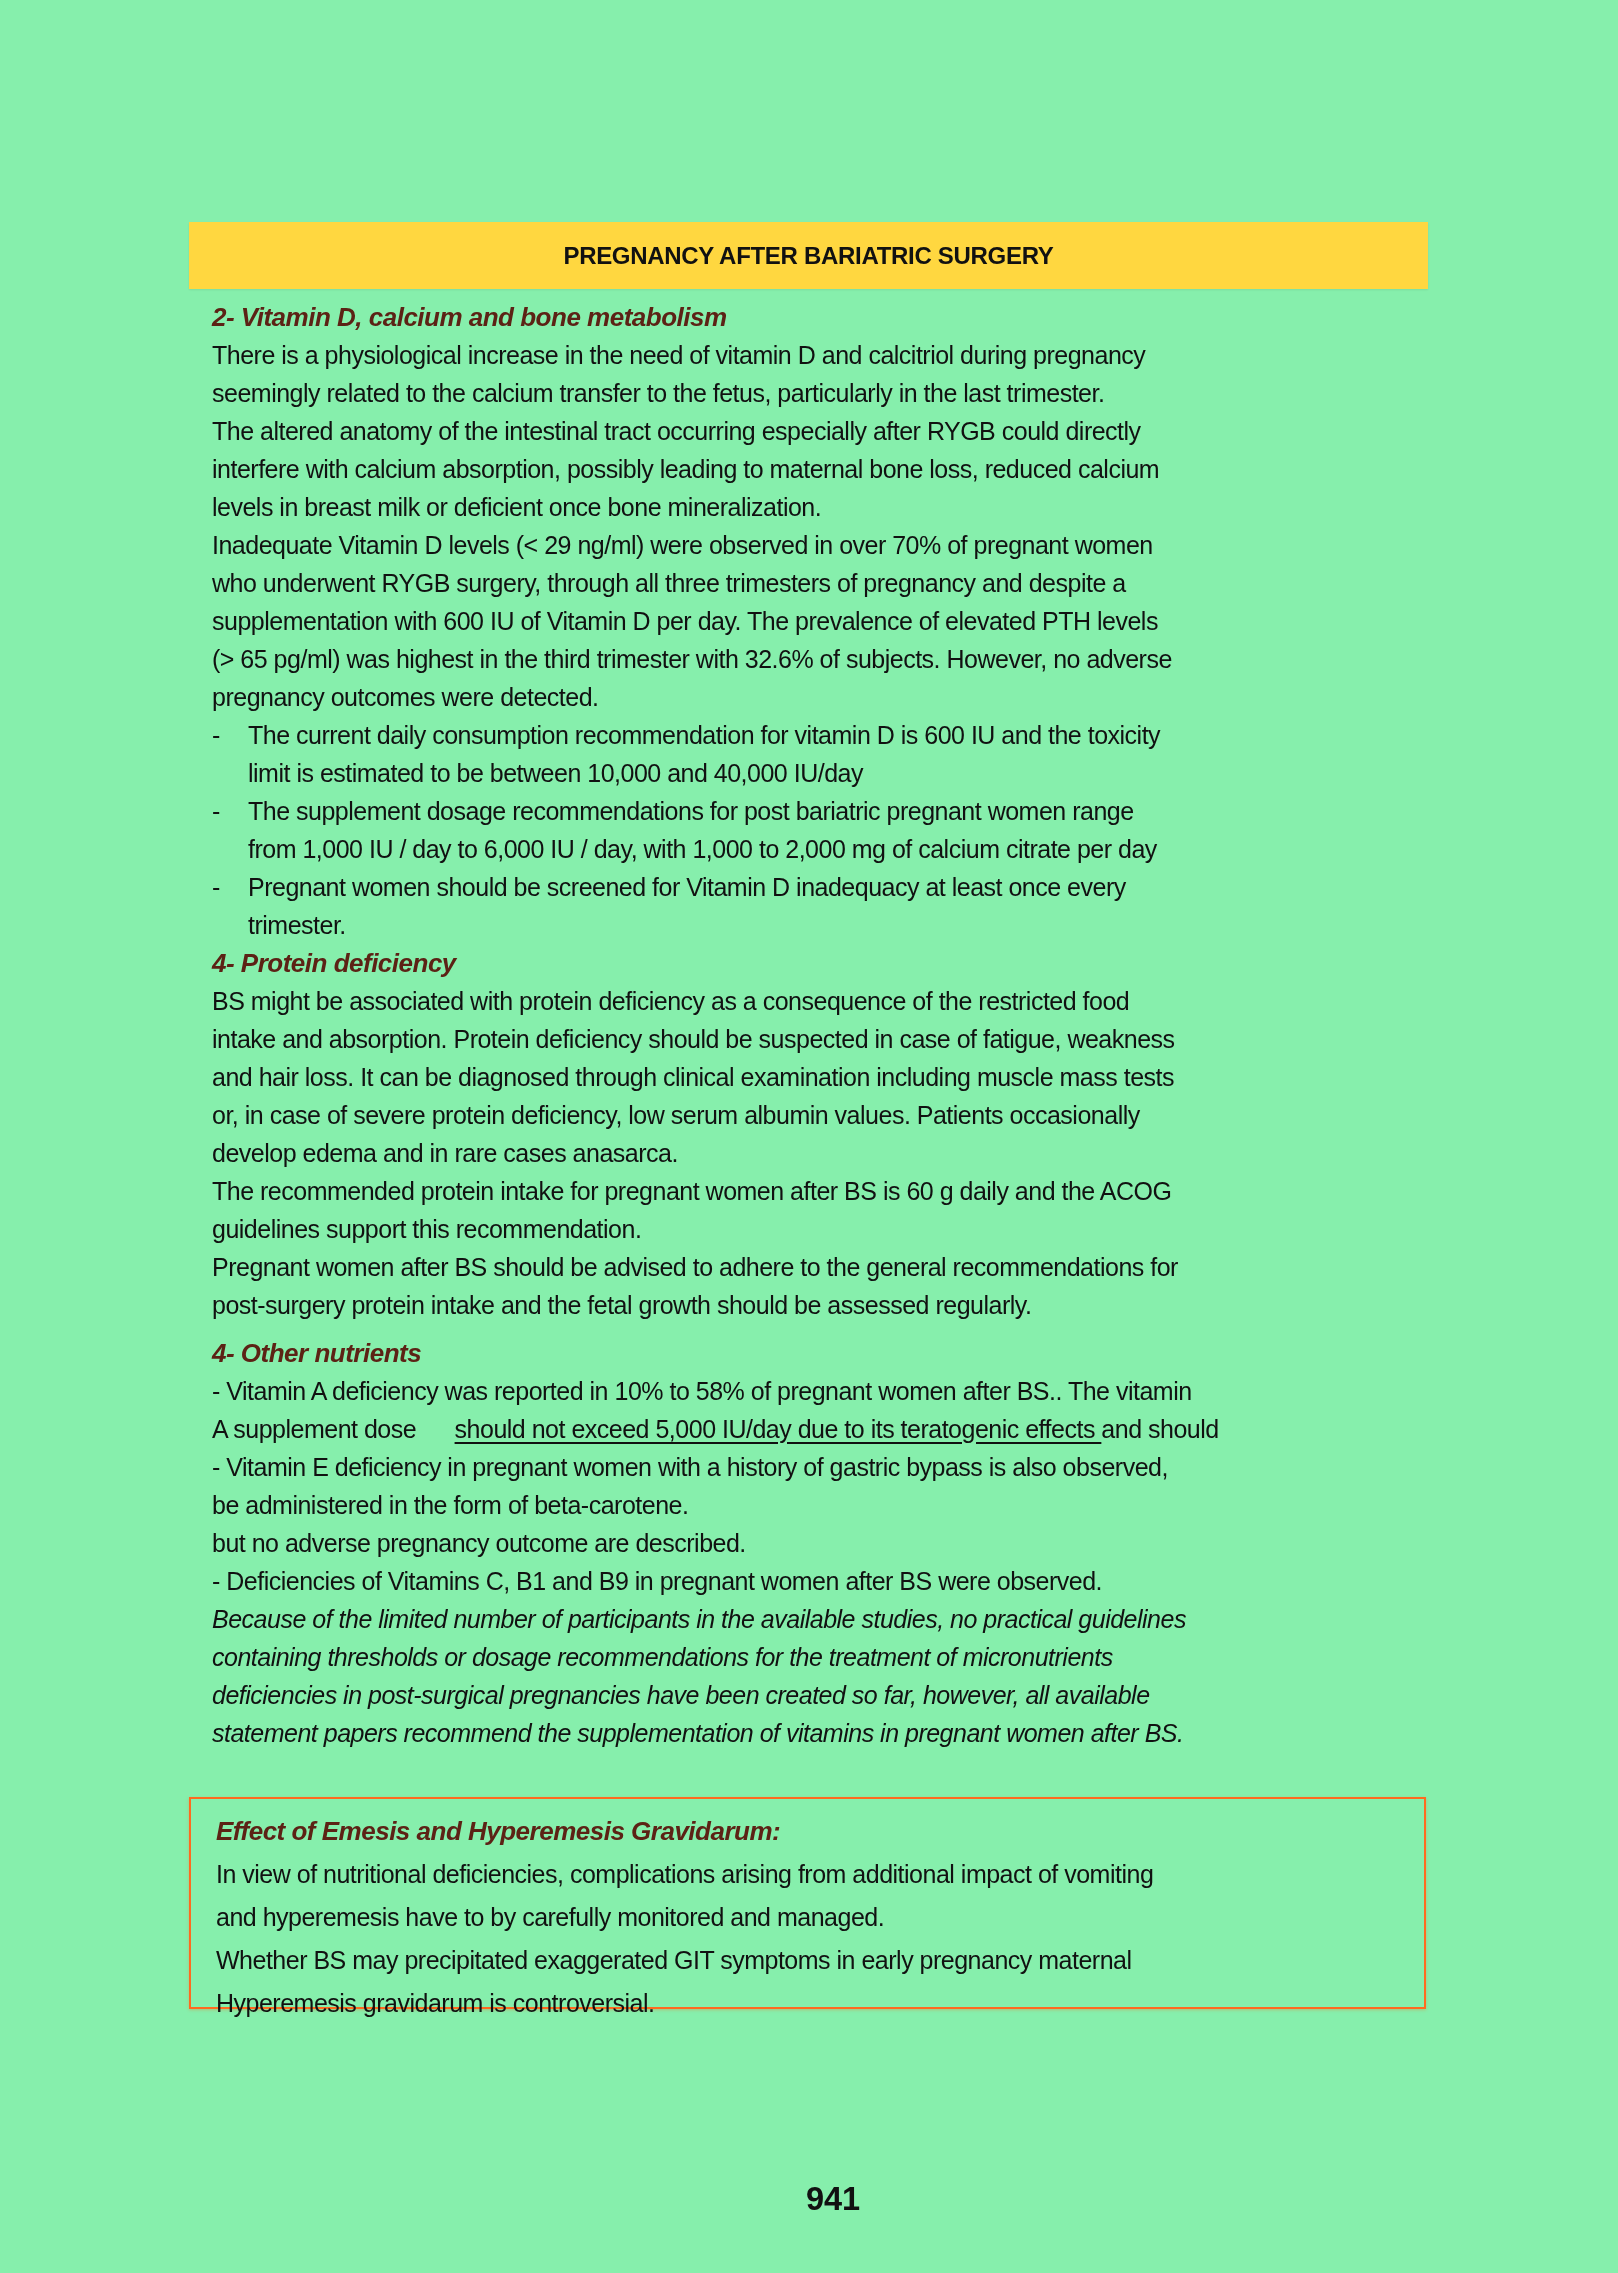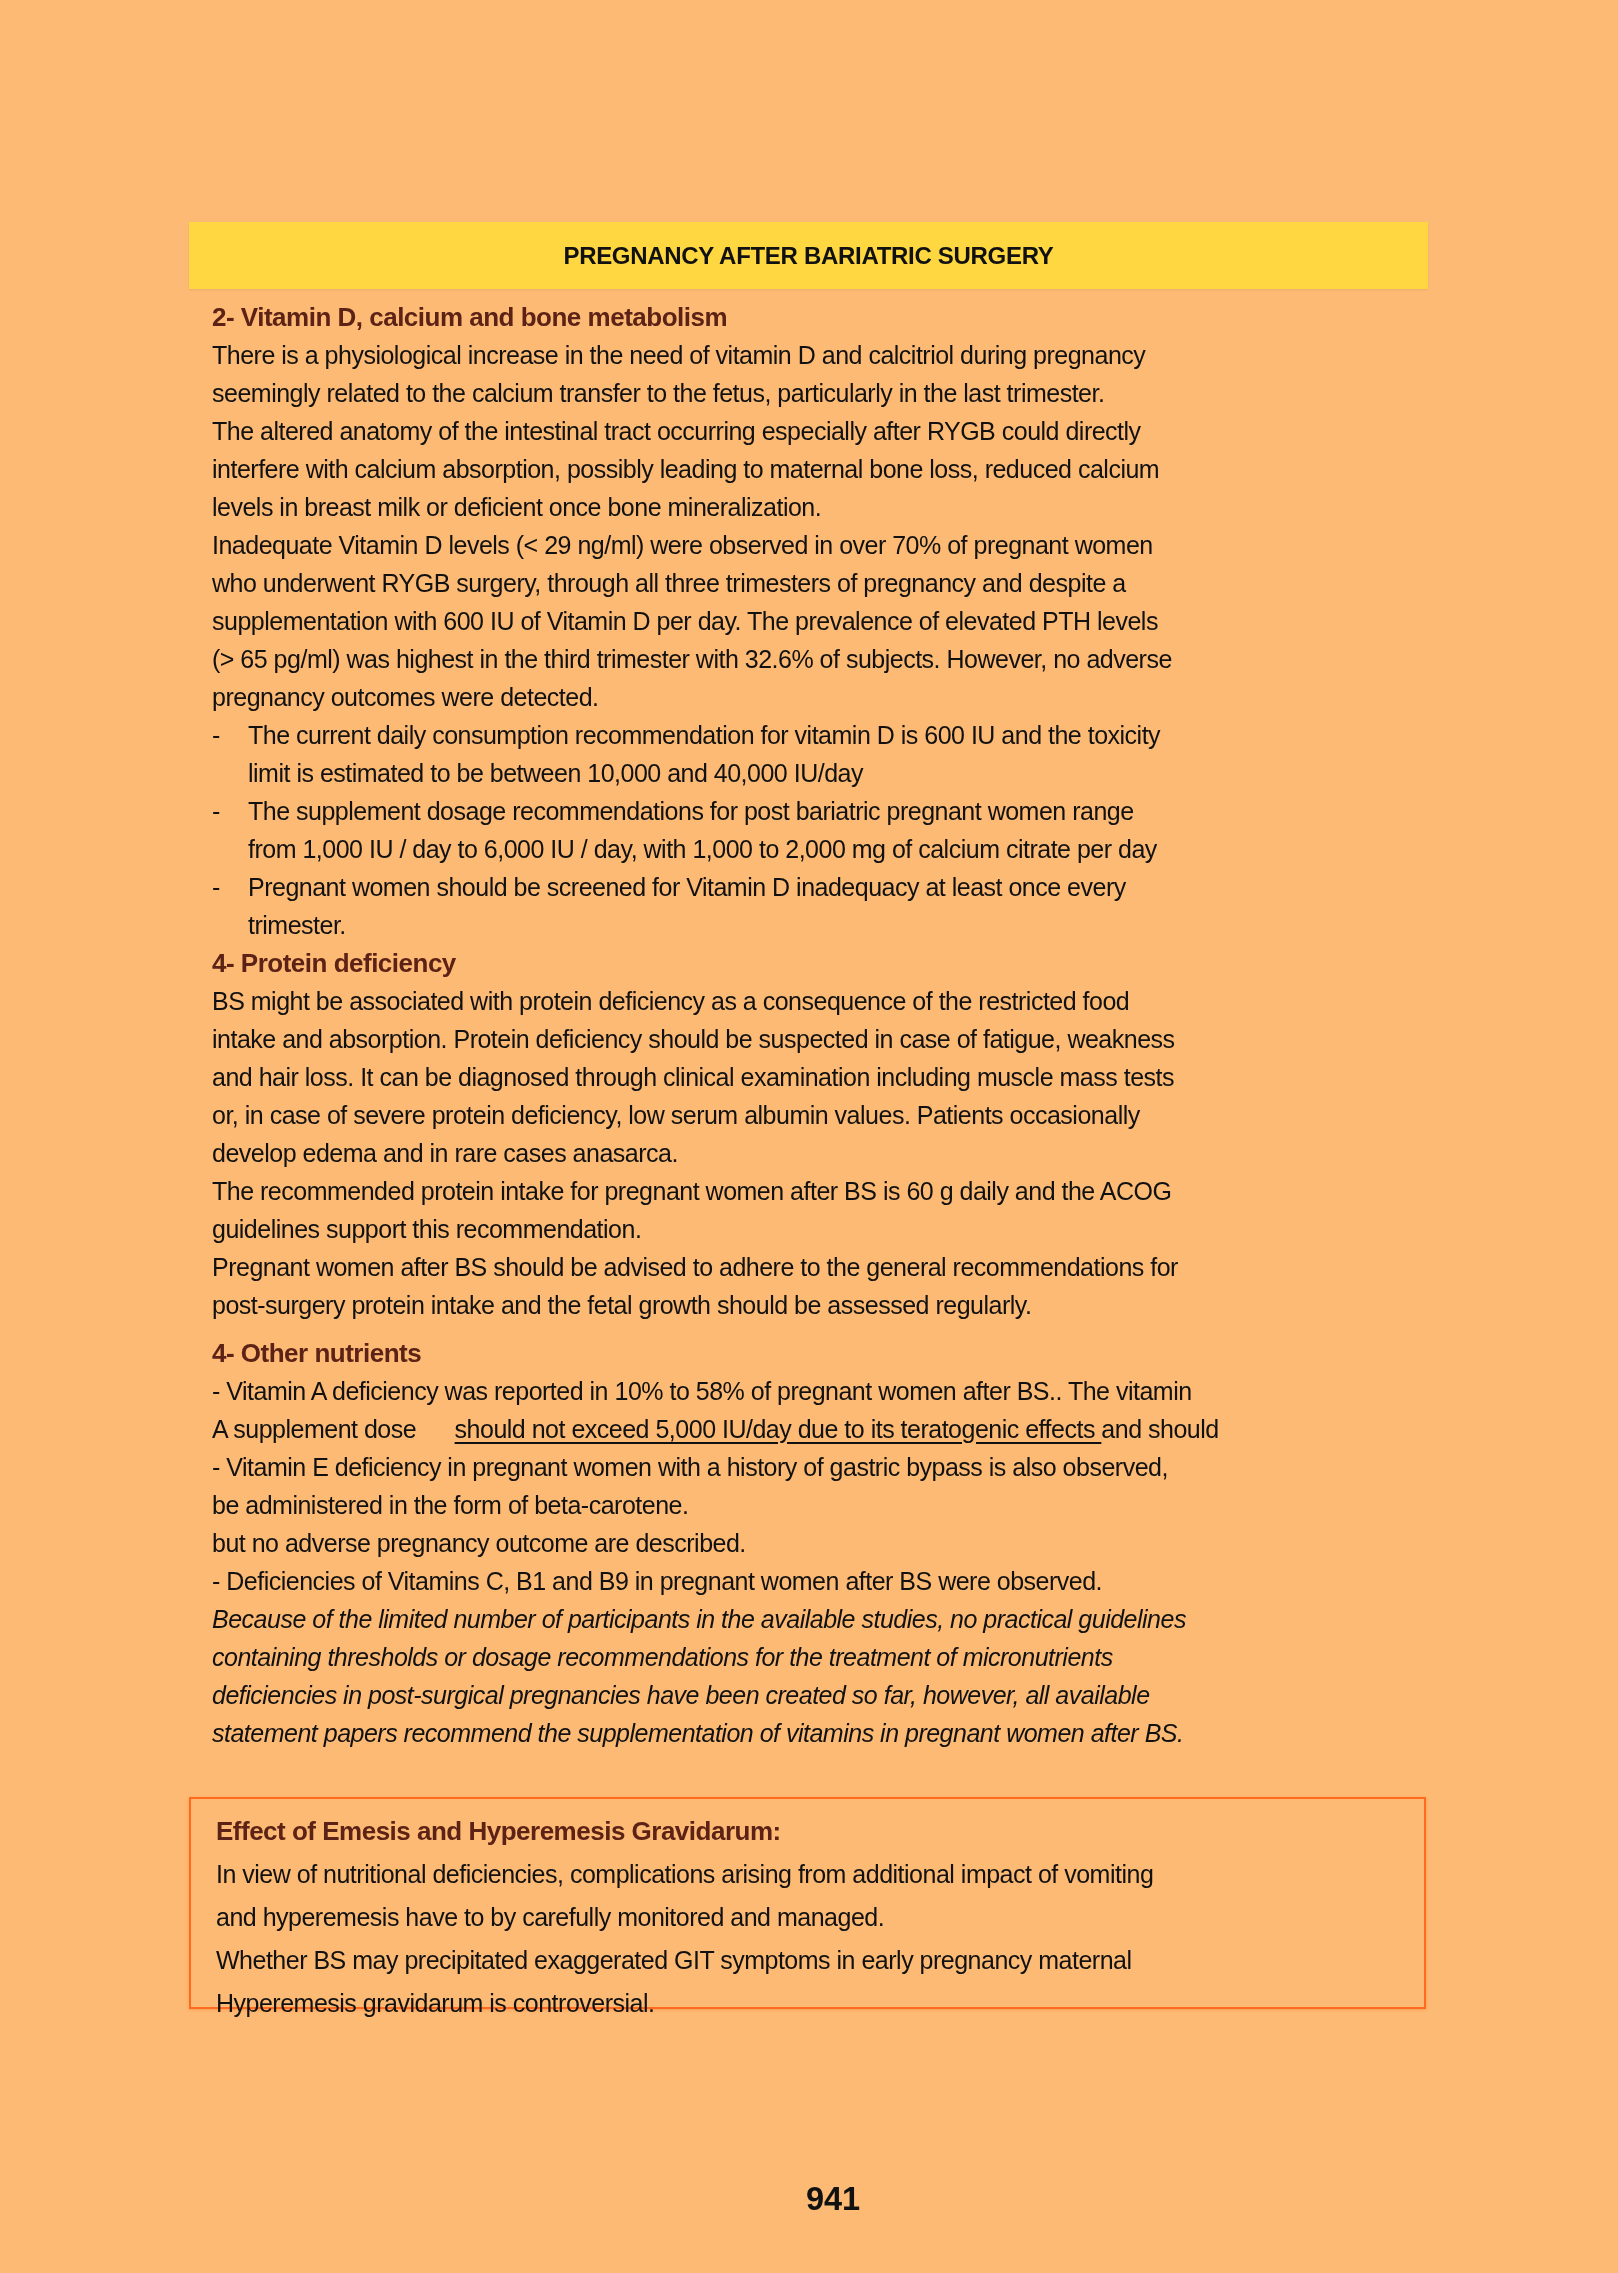--- a/index.html
+++ b/index.html
@@ -1,35 +1,36 @@
 <!DOCTYPE html>
 <html><head>
   <meta charset="utf-8">
   <style>
     html, body { margin:0; padding:0; background:#ffffff; }
     body { width:1618px; height:2273px; position:relative; overflow:hidden; }
-    .page { position:absolute; left:0; top:0; width:1618px; height:2273px; background:#fdba74; }
+    .page { position:absolute; left:0; top:0; width:1618px; height:2273px; background:#86efac; }
     .banner {
       position:absolute; left:189px; top:222px; width:1239px; height:67px;
       background:#FFD740; display:flex; align-items:center; justify-content:center;
       box-shadow:0 1px 1.9px rgba(0,0,0,0.08);
     }
     .banner-title {
       font-family:"Liberation Sans", sans-serif; font-weight:bold; font-size:24px;
       color:#111; letter-spacing:-0.3px;
     }
     .content {
       position:absolute; left:212px; top:298px; width:1233px;
       font-family:"Liberation Sans", sans-serif; font-size:25px; line-height:38px;
       color:#111; letter-spacing:-0.5px;
     }
     .content p { margin:0; }
     .h {
       font-weight:bold; color:#5C2215; font-size:26px; line-height:38px; margin:0;
       letter-spacing:-0.5px;
+      font-style:italic;
     }
     .list { margin:0; padding:0; list-style:none; }
     .list li { position:relative; padding-left:36px; }
     .list li .dash { position:absolute; left:0; top:0; }
     .gap { height:9.6px; }
     .u { text-decoration:underline; text-underline-offset:3.8px;margin-left:32px; }
     .ital { font-style:italic; }
     .box {
       position:absolute; left:189px; top:1797px; width:1233px; height:208px;
       border:2.9px solid #FF6A1F; box-sizing:content-box;

